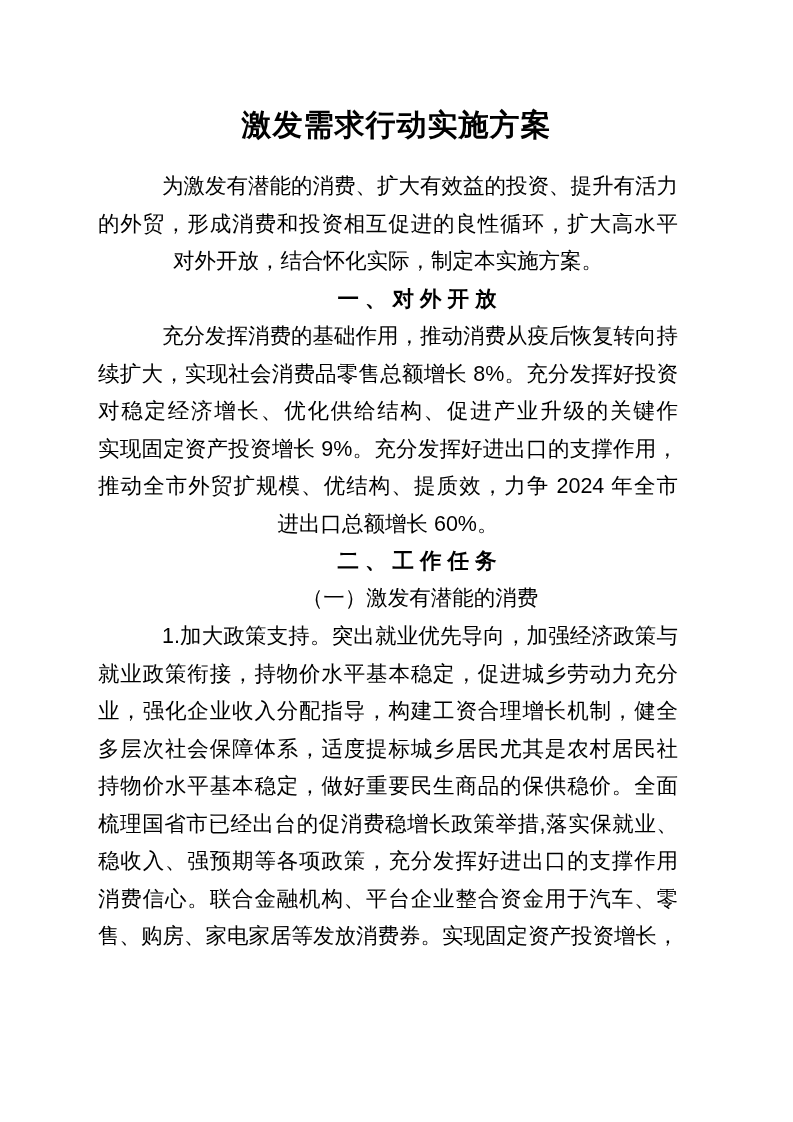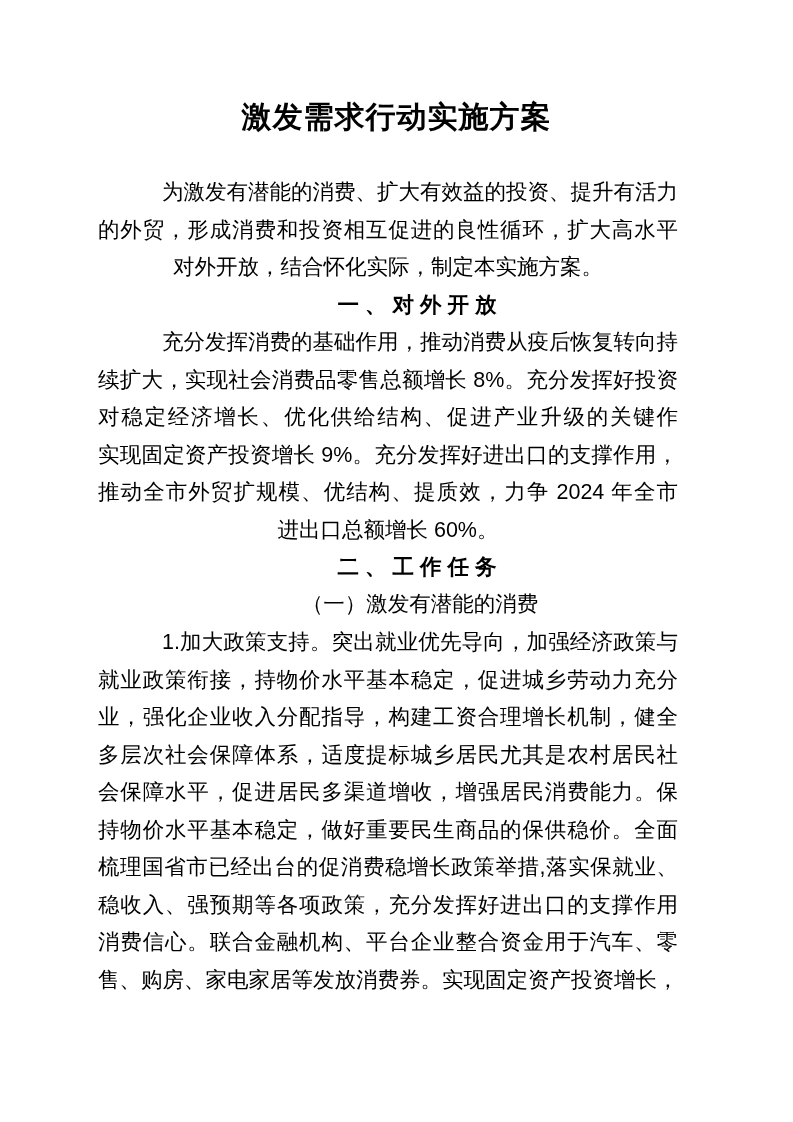--- a/index.html
+++ b/index.html
@@ -12,29 +12,29 @@
     width: 793px;
     height: 1122px;
     box-sizing: border-box;
     padding: 96px 115px 0 98px;
     background: #ffffff;
     color: #000000;
     font-family: "Liberation Sans", "DejaVu Sans", sans-serif;
     overflow: hidden;
   }
   .doc-title {
-    margin: 0 -115px 0 -98px;   
+    margin: 8px -115px 0 -98px;   
     font-size: 30px;
     line-height: 42px;
     font-weight: 600;
     text-align: center;
     letter-spacing: 1px;
   }
   .doc-body {
-    margin-top: 36px;
+    margin-top: 22px;
   }
   .block {
     margin: 0;
   }
   .line {
     font-size: 21.5px;
     line-height: 37.5px;
     height: 37.5px;
     overflow: hidden;
     text-align: center;
@@ -84,21 +84,20 @@
         <div class="line indent">二、工作任务</div>
       </div>
       <div class="block heading2">
         <div class="line indent">（一）激发有潜能的消费</div>
       </div>
       <div class="block paragraph">
         <div class="line indent just">1.加大政策支持。突出就业优先导向，加强经济政策与</div>
         <div class="line just">就业政策衔接，持物价水平基本稳定，促进城乡劳动力充分就</div>
         <div class="line just">业，强化企业收入分配指导，构建工资合理增长机制，健全</div>
         <div class="line just">多层次社会保障体系，适度提标城乡居民尤其是农村居民社</div>
-        <div class="line just">会保障水平，促进居民多渠道增收，增强居民消费能力。保</div>
         <div class="line just">持物价水平基本稳定，做好重要民生商品的保供稳价。全面</div>
         <div class="line just">梳理国省市已经出台的促消费稳增长政策举措,落实保就业、</div>
         <div class="line just">稳收入、强预期等各项政策，充分发挥好进出口的支撑作用</div>
         <div class="line just">消费信心。联合金融机构、平台企业整合资金用于汽车、零</div>
         <div class="line">售、购房、家电家居等发放消费券。实现固定资产投资增长，</div>
       </div>
     </div>
 </div>
 
 </body></html>

